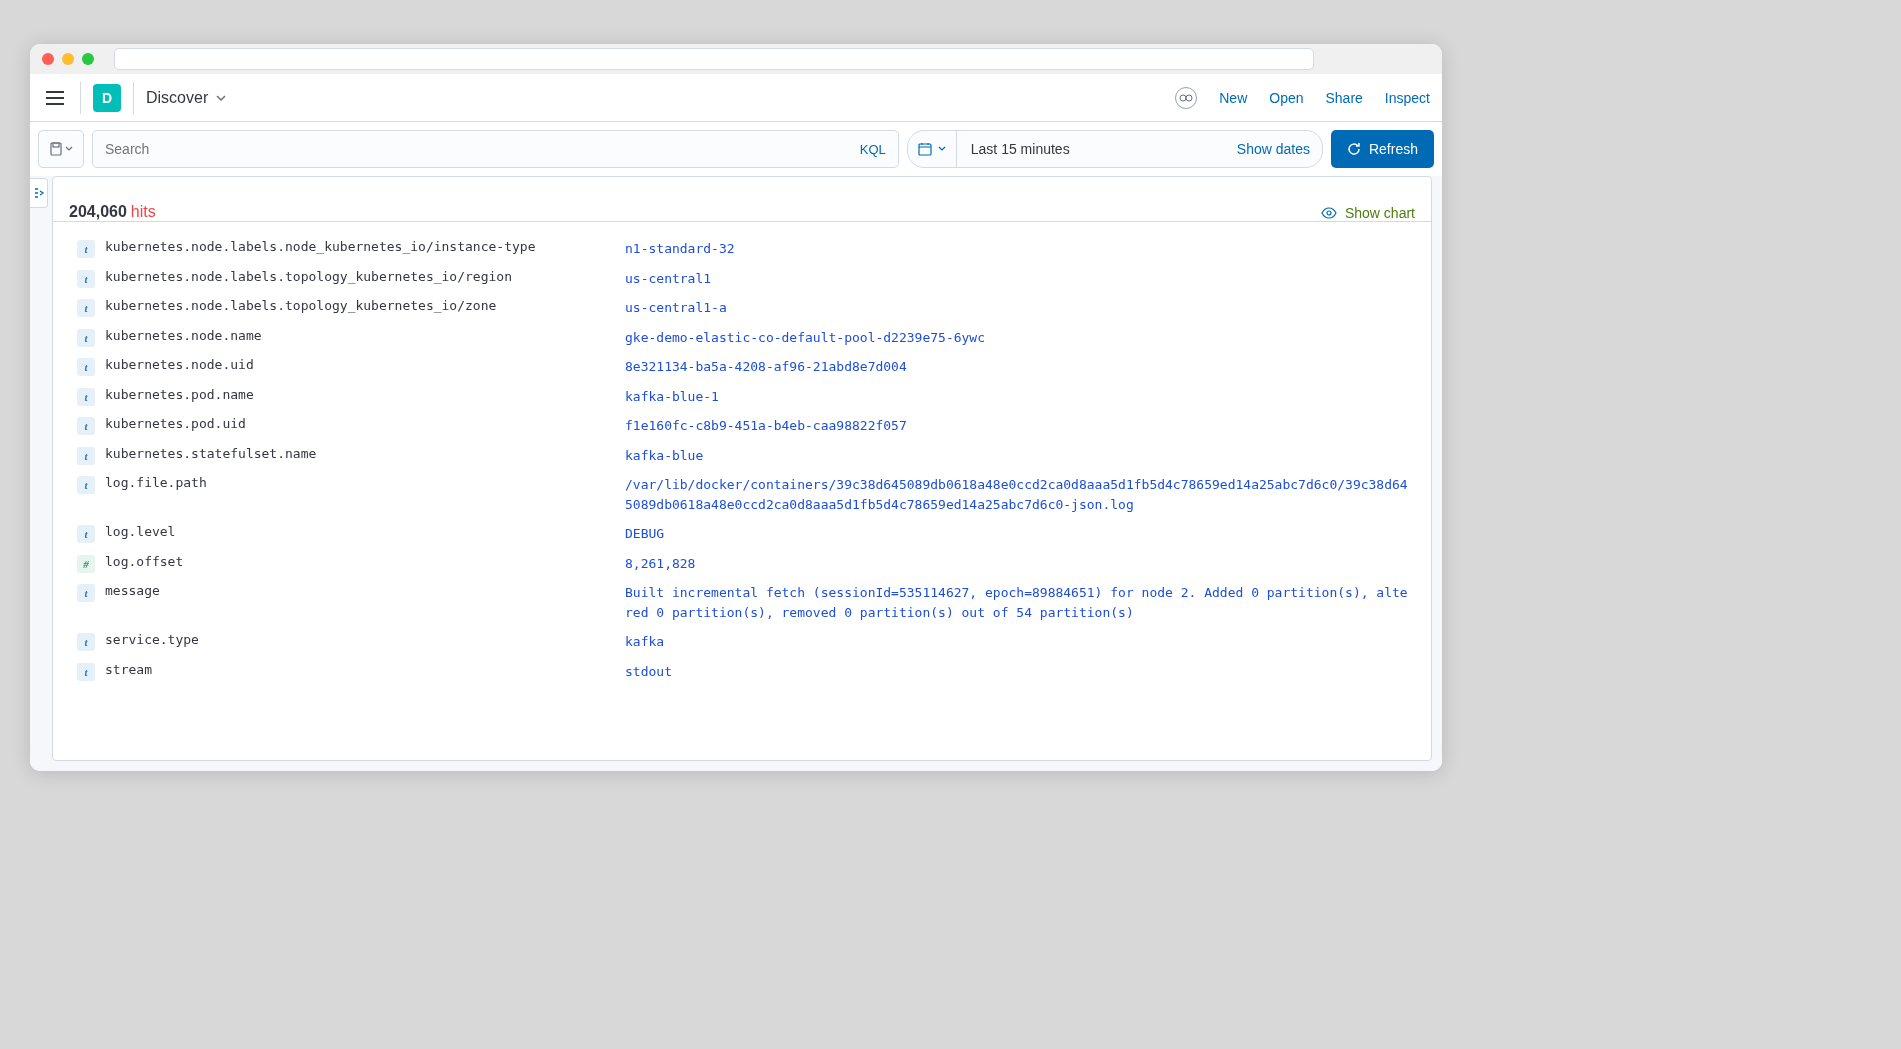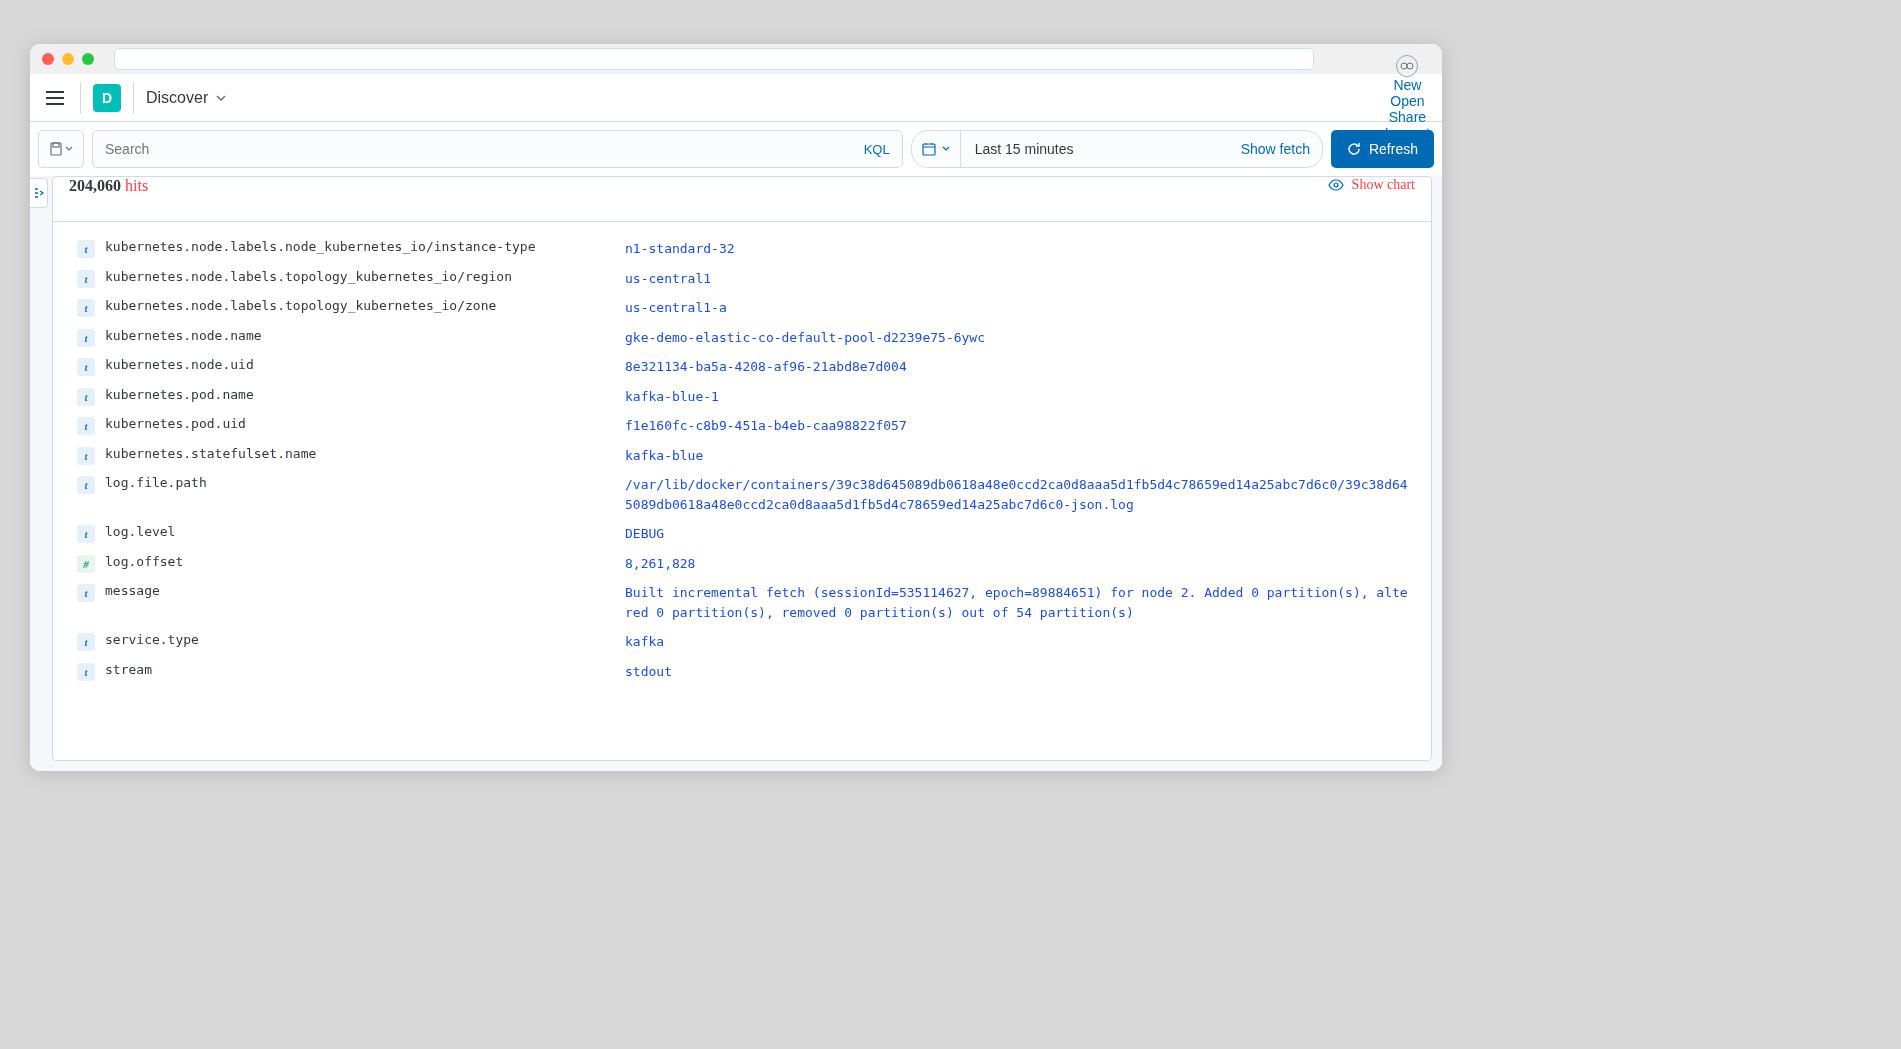--- a/index.html
+++ b/index.html
@@ -68,21 +68,21 @@
     font-size: 14px;
   }
   .app-name {
     display: flex; align-items: center; gap: 6px;
     font-size: 16px;
     cursor: pointer;
   }
   .chev-down { width: 14px; height: 14px; }
   .header-right {
     margin-left: auto;
-    display: flex; align-items: center;  flex-direction: column;
+    display: flex; align-items: center; gap: 22px;
   }
   .glasses-icon {
     width: 22px; height: 22px; border: 1px solid #98a2b3; border-radius: 50%;
     display: flex; align-items: center; justify-content: center;
   }
   .link-blue { color: #006bb4; cursor: pointer; }
   .query-bar {
     display: flex;
     gap: 8px;
     padding: 8px 8px 8px 8px;
@@ -164,28 +164,27 @@
     height: 100%;
     border: 1px solid #d3dae6;
     border-radius: 4px;
     background: #fff;
     display: flex; flex-direction: column;
     overflow: hidden;
   }
   .hits-bar {
     height: 45px;
     border-bottom: 1px solid #d3dae6;
-    display: flex; align-items: flex-start;
+    display: flex; align-items: flex-end;
     padding: 0 16px;
-    font-family: Liberation Serif, serif;
   }
   .hits-count { font-size: 16px; font-weight: 700; }
   .hits-label { font-size: 16px; margin-left: 4px; color: #ef4444; }
   .show-chart {
-    margin-left: auto; color: #ef4444;
+    margin-left: auto; color: #4d7c0f;
     display: flex; align-items: center; gap: 8px;
     cursor: pointer;
   }
   .fields {
     flex: 1; overflow-y: auto;
     padding: 12px 18px 12px 24px;
   }
   .field-row {
     display: flex; align-items: flex-start;
     padding: 5px 0;
@@ -283,21 +282,21 @@
       <div class="date-btn">
         <svg width="14" height="14" viewBox="0 0 14 14">
             <rect x="1" y="2" width="12" height="11" rx="1" fill="none" stroke="#006bb4" stroke-width="1.2"></rect>
             <path d="M1 5h12M4 1v2M10 1v2" stroke="#006bb4" stroke-width="1.2"></path>
           </svg>
         <svg width="8" height="8" viewBox="0 0 8 8">
             <path d="M1 2l3 3 3-3" fill="none" stroke="#006bb4" stroke-width="1.2"></path>
           </svg>
       </div>
       <div class="date-text">Last 15 minutes</div>
-      <div class="show-dates">Show fetch</div>
+      <div class="show-dates">Show dates</div>
     </div>
     <div class="refresh-btn">
       <svg width="14" height="14" viewBox="0 0 14 14">
           <path d="M12 7a5 5 0 11-1.5-3.5M12 1v3h-3" fill="none" stroke="#fff" stroke-width="1.5"></path>
         </svg>
       <span>Refresh</span>
     </div>
   </div>
 
 

